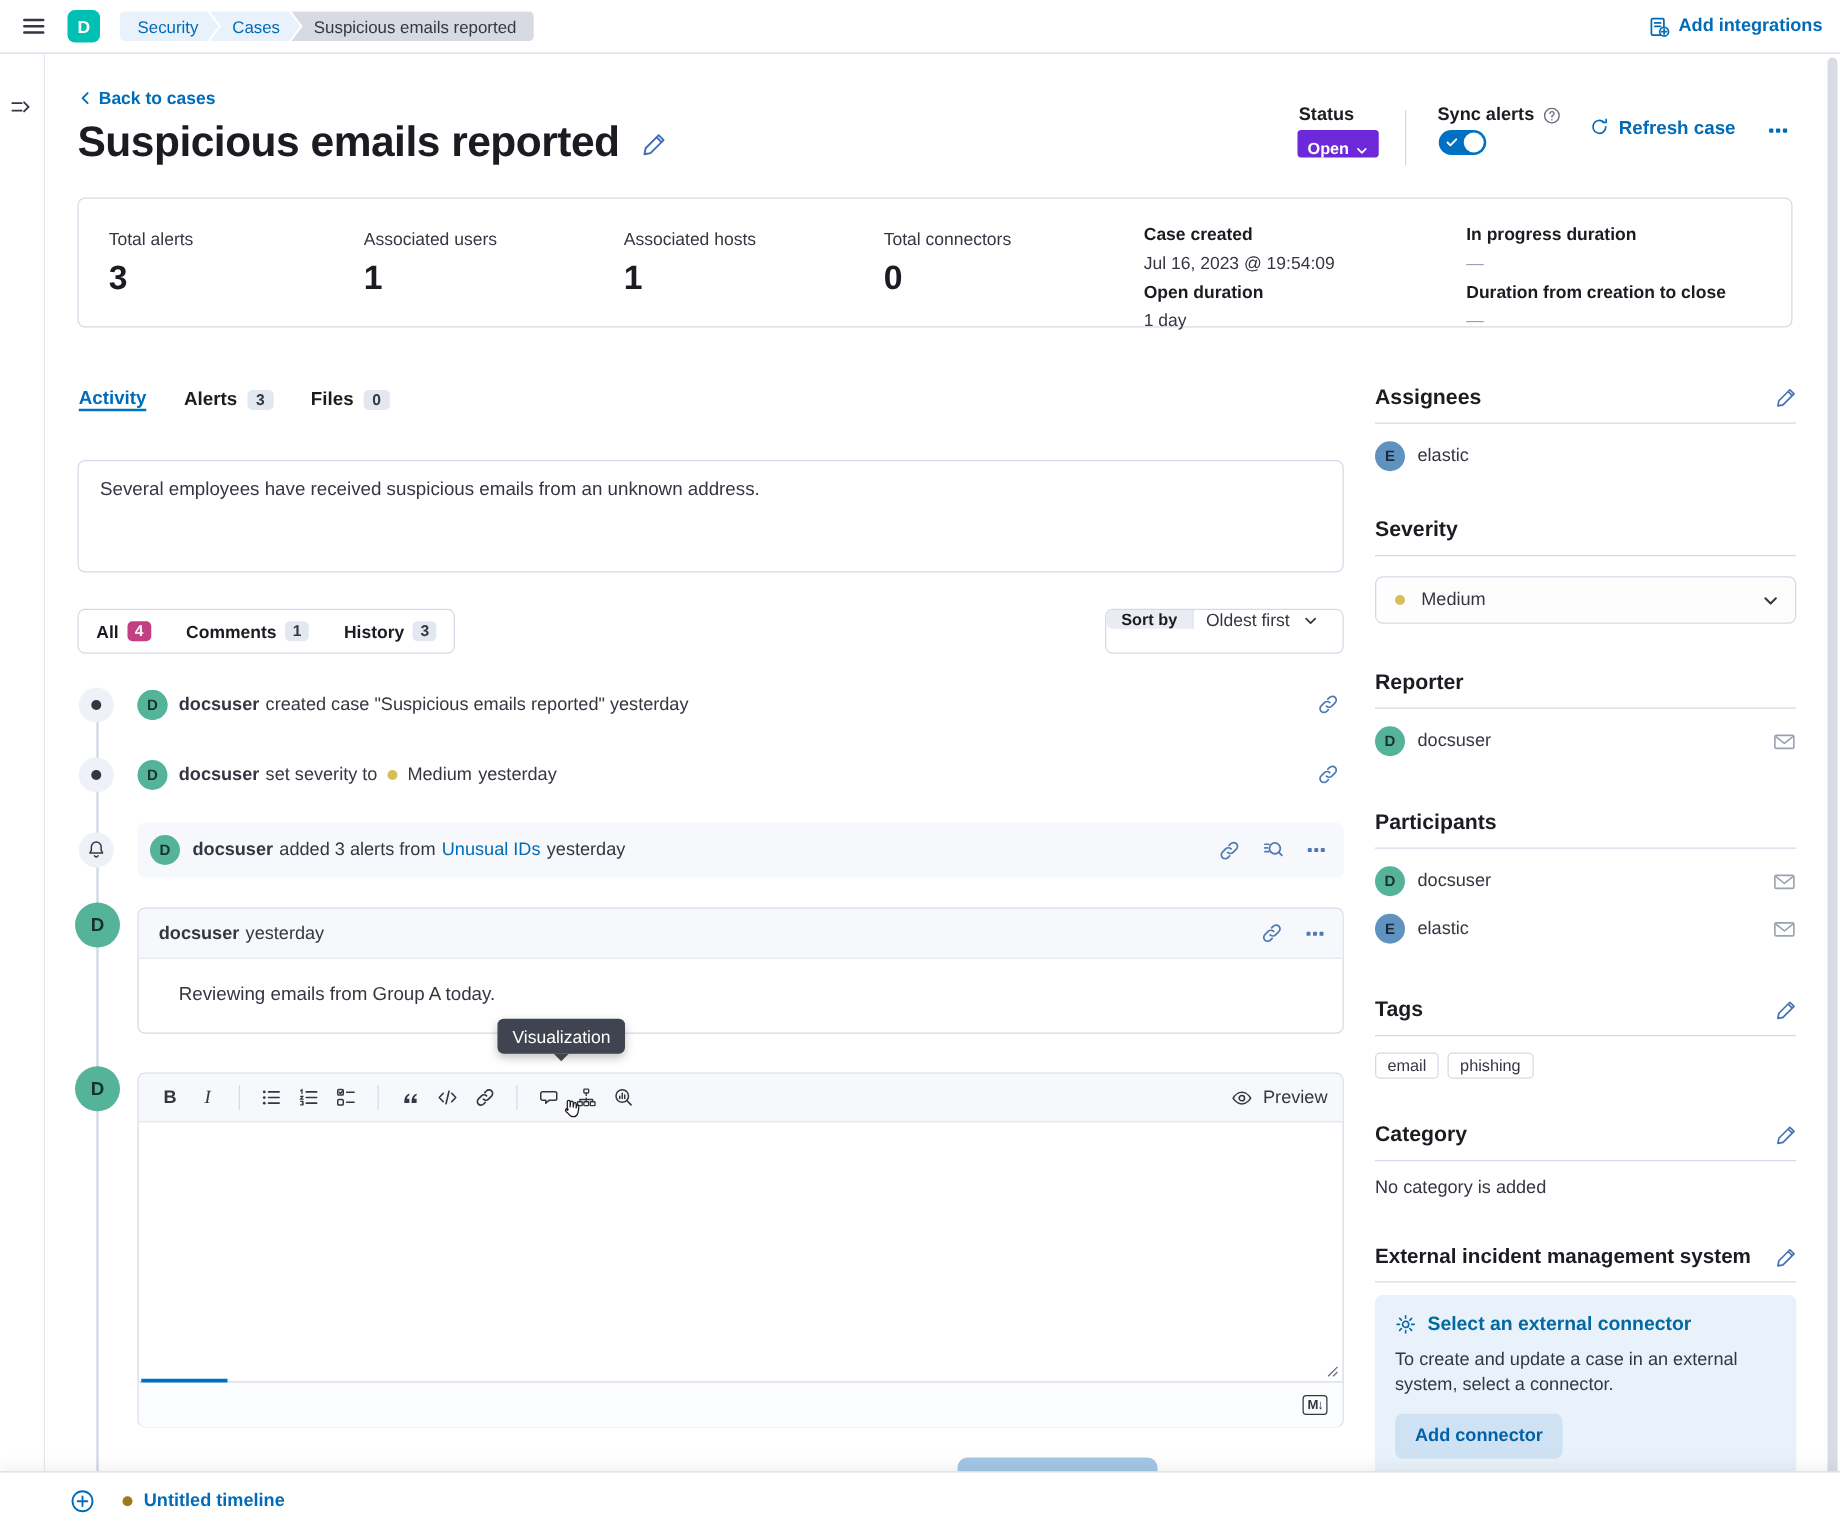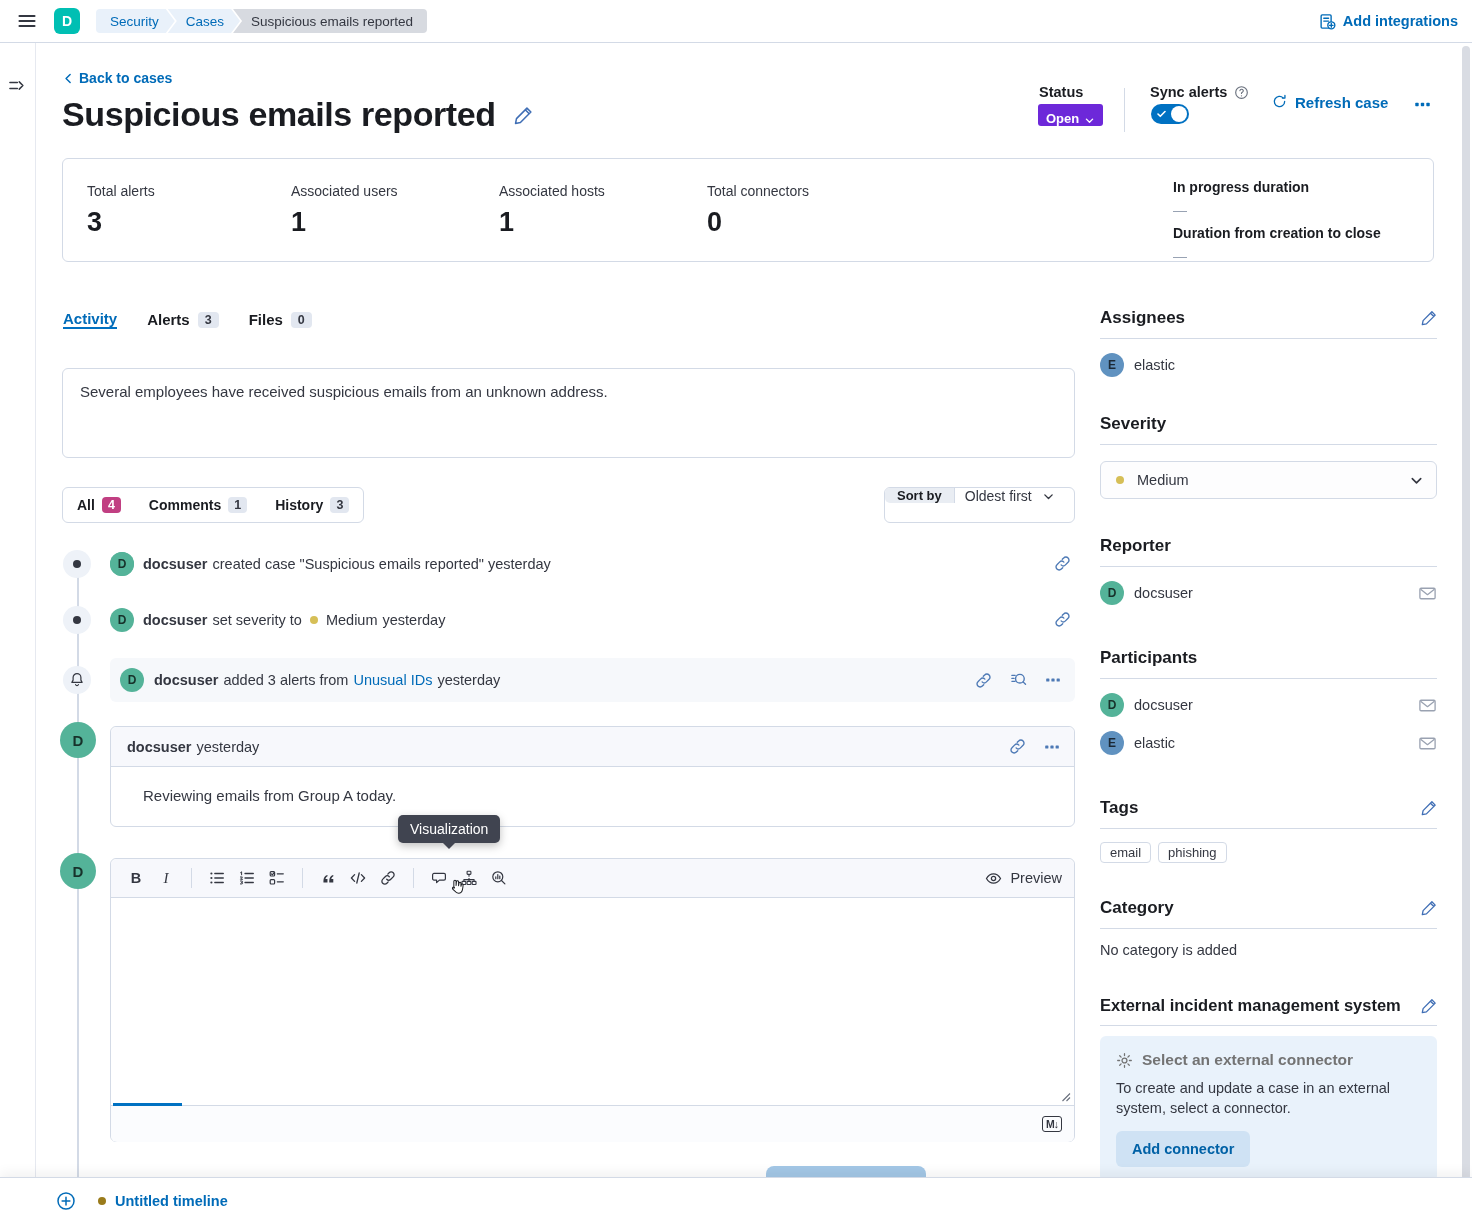--- a/index.html
+++ b/index.html
@@ -122,21 +122,21 @@
   .sec hr{border:none;border-top:1px solid #d3dae6;margin:10px 0 0}
   .urow{display:flex;align-items:center;gap:10px;margin-top:14px}
   .urow .uname{font-size:14.5px}
   .urow .mail{margin-left:auto;cursor:pointer}
   .sev-select{margin-top:16px;height:38px;border:1px solid #d3dae6;border-radius:6px;background:#fdfdfe;display:flex;align-items:center;gap:10px;padding:0 12px;box-sizing:border-box;font-size:14.5px;cursor:pointer}
   .sev-select .chev{margin-left:auto;color:#343741}
   .tagrow{display:flex;gap:7px;margin-top:13px}
   .tagpill{border:1px solid #d3dae6;border-radius:4px;background:#fff;font-size:13px;padding:2px 9px;color:#343741}
   .cat-empty{margin-top:13px;font-size:14.5px}
   .ext-panel{margin-top:10px;background:#e9f2fb;border-radius:6px;padding:15px 16px;box-sizing:border-box}
-  .ext-link{display:flex;align-items:flex-end;gap:9px;color:#737373;font-size:15.5px;font-weight:600;cursor:pointer}
+  .ext-link{display:flex;align-items:flex-start;gap:9px;color:#0369a1;font-size:15.5px;font-weight:600;cursor:pointer}
   .ext-body{margin-top:9px;font-size:14.5px;line-height:20px;color:#343741}
   .ext-btn{margin-top:13px;display:inline-block;background:#cfe2f4;color:#0061a6;font-size:14.5px;font-weight:600;border-radius:6px;padding:10px 16px;cursor:pointer}
 
   .scrollthumb{position:absolute;right:2px;top:46px;width:8px;height:1134px;background:#d9dce3;border-radius:4px}
 </style>
 </head>
 <body>
 
 <div class="topbar">
   <span class="hamburger">
@@ -233,20 +233,26 @@
     <div class="lbl">Associated users</div>
       <div class="val">1</div>
   </div>
   <div class="metric" style="left:436px">
     <div class="lbl">Associated hosts</div>
       <div class="val">1</div>
   </div>
   <div class="metric" style="left:644px">
     <div class="lbl">Total connectors</div>
       <div class="val">0</div>
+  </div>
+  <div class="meta" style="left:852px">
+    <div class="ml">Case created</div>
+    <div>Jul 16, 2023 @ 19:54:09</div>
+    <div class="ml">Open duration</div>
+    <div>1 day</div>
   </div>
   <div class="meta" style="left:1110px">
     <div class="ml">In progress duration</div>
     <div class="dash">—</div>
     <div class="ml">Duration from creation to close</div>
     <div class="dash">—</div>
   </div>
 </div>
 
 <div class="tabs">

